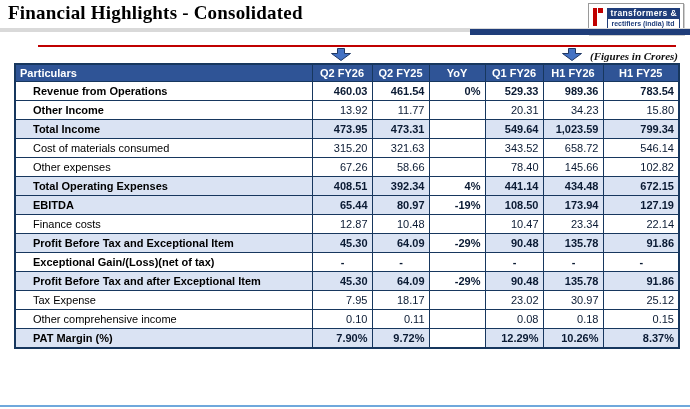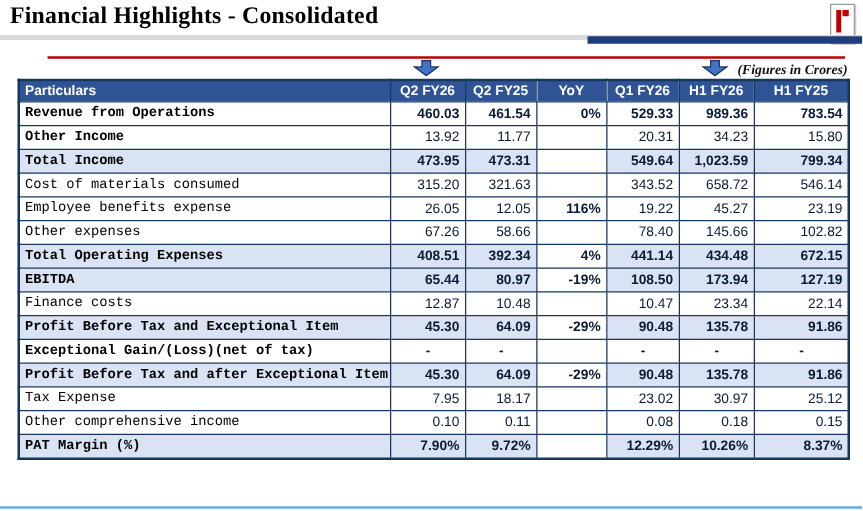--- a/index.html
+++ b/index.html
@@ -47,40 +47,44 @@
     font-size:11px;color:#0a1a33;
   }
   table.fin th,table.fin td{
     border:1px solid #17375E;height:16px;line-height:16px;overflow:hidden;white-space:nowrap;
   }
   table.fin{border:2px solid #17375E;}
   table.fin th{
     background:#2F5496;color:#fff;font-weight:700;text-align:center;padding:0 2px;font-size:11px;margin-left:48px;
   }
   table.fin th.col-label{text-align:left;padding-left:4px;}
-  td.label{text-align:left;padding-left:4px;color:#000;font-family:Liberation Mono, monospace;}
+  td.label{text-align:left;padding-left:17px;color:#000;}
   td.num{text-align:right;padding-right:4px;}
   td.yoy{border-left-width:2px;border-right-width:2px;background:#fff;}
   tr.hl td{background:#DAE3F3;}
   tr.hl td.yoy{background:#fff;}
   .b{font-weight:700;}
   td.dash{text-align:center;padding-right:0;}
   .bottom-line{position:absolute;left:0;top:405px;width:690px;height:2px;background:#6FA8DC;}
 </style>
 </head>
 <body>
 
 <div class="slide">
 
   <div class="title">Financial Highlights - Consolidated</div>
 
   <div class="logo">
     <div class="logo-glyph">
       <span class="g-bar"></span>
       <span class="g-dot"></span>
+    </div>
+    <div class="logo-text">
+      <div class="logo-line1">transformers &amp;</div>
+      <div class="logo-line2">rectifiers (india) ltd</div>
     </div>
   </div>
 
   <div class="gray-bar"></div>
   <div class="navy-bar"></div>
 
   <div class="figures-note">(Figures in Crores)</div>
   <div class="red-line"></div>
 
   <svg class="arrow arrow1" viewBox="0 0 22 13">
@@ -142,29 +146,20 @@
         <tr>
           <td class="label">Cost of materials consumed</td>
           <td class="num">315.20</td>
           <td class="num">321.63</td>
           <td class="num yoy"></td>
           <td class="num">343.52</td>
           <td class="num">658.72</td>
           <td class="num">546.14</td>
         </tr>
         <tr>
-          <td class="label">Employee benefits expense</td>
-          <td class="num">26.05</td>
-          <td class="num">12.05</td>
-          <td class="num yoy b">116%</td>
-          <td class="num">19.22</td>
-          <td class="num">45.27</td>
-          <td class="num">23.19</td>
-        </tr>
-        <tr>
           <td class="label">Other expenses</td>
           <td class="num">67.26</td>
           <td class="num">58.66</td>
           <td class="num yoy"></td>
           <td class="num">78.40</td>
           <td class="num">145.66</td>
           <td class="num">102.82</td>
         </tr>
         <tr class="hl">
           <td class="label b">Total Operating Expenses</td>

